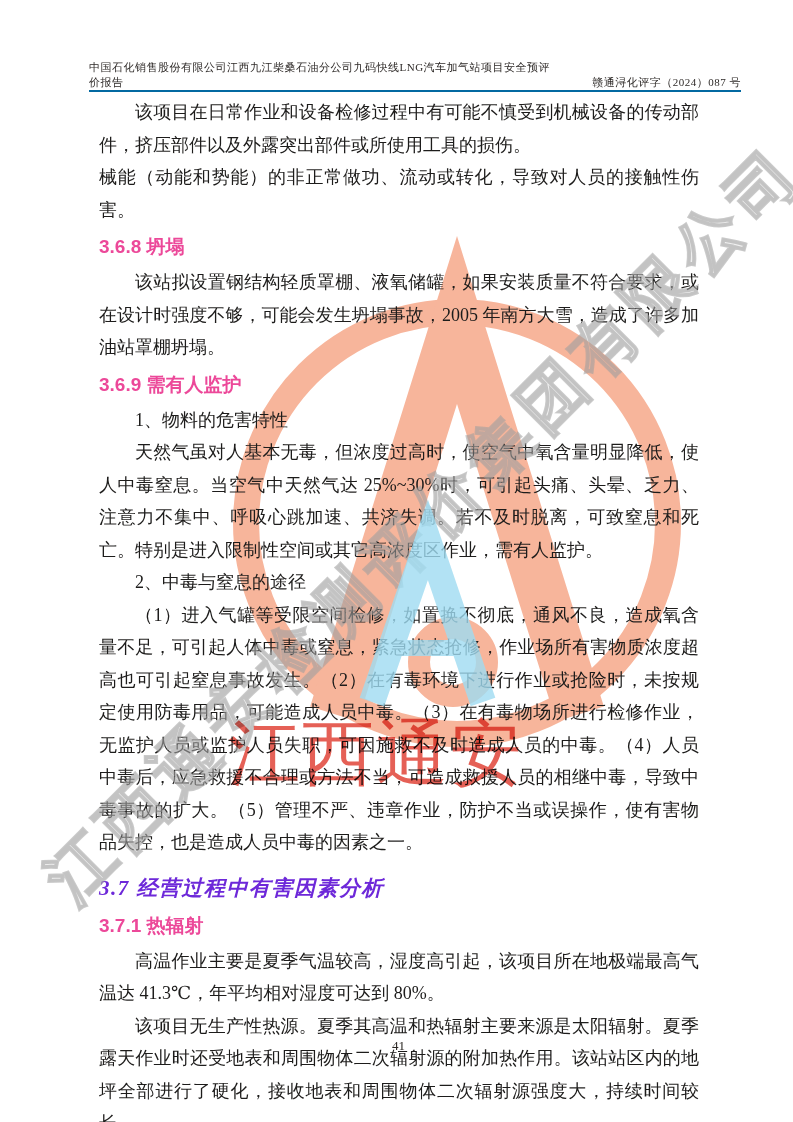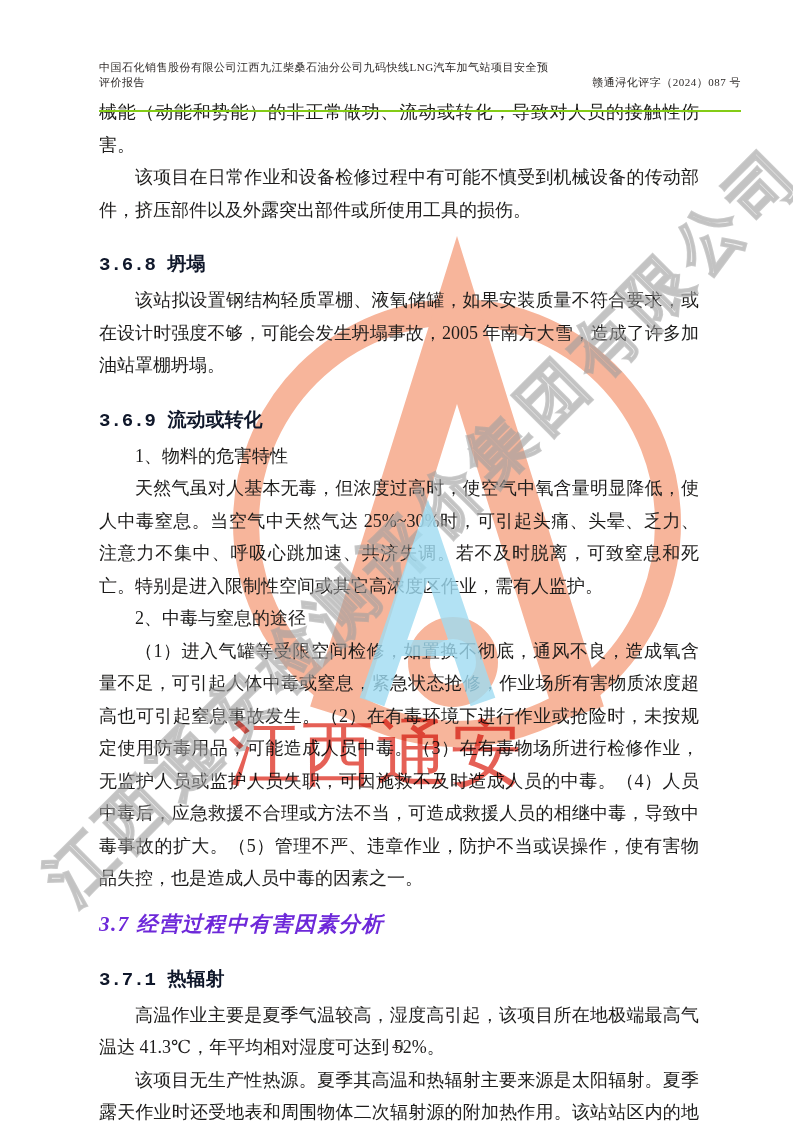--- a/index.html
+++ b/index.html
@@ -9,43 +9,43 @@
     font-family:"Liberation Serif","DejaVu Serif",serif;
   }
   .page{
     position:relative;
     width:793px;height:1122px;
     background:#ffffff;
     overflow:hidden;
   }
   
   .header{
-    position:absolute;left:99px;right:52px;top:58px;height:32px;
+    position:absolute;left:89px;right:52px;top:58px;height:32px;
     display:flex;justify-content:space-between;align-items:flex-end;
     font-size:11px;color:#2e2a28;
-    border-bottom:2px solid #84cc16;
-    padding-bottom:20px;
+    border-bottom:2px solid #0369a1;
+    padding-bottom:0;
     z-index:3;
   }
   .header .left{letter-spacing:.5px;}
   .header .right{white-space:nowrap;letter-spacing:.5px;margin-left:36px;}
   
   .content{
     position:absolute;left:99px;top:96px;width:600px;
     font-size:18px;line-height:32.5px;color:#1d1c1b;
     text-align:justify;
     z-index:1;
   }
   .blk{margin:0;}
   .para{text-indent:2em;}
   .para-noindent{text-indent:0;}
   .heading-sub{
-    font-family:Liberation Mono, monospace;
+    font-family:Liberation Sans, sans-serif;
     font-weight:700;font-size:19px;line-height:30px;
-    margin:24px 0 4px;text-align:left;text-indent:0;color:#0f172a;
+    margin:6px 0 4px;text-align:left;text-indent:0;color:#ec4899;
   }
   .heading-major{
     font-family:"Liberation Serif","DejaVu Serif",serif;
     font-style:italic;font-weight:700;font-size:21px;line-height:34px;
     margin:12px 0 4px;text-align:left;text-indent:0;color:#6d28d9;
     letter-spacing:1.5px;
   }
   
   .footer{
     position:absolute;left:4px;right:0;top:1038px;
@@ -88,32 +88,32 @@
       <circle cx="453" cy="662" r="34" stroke-width="22"></circle>
     </g>
   </svg>
 
   <div class="header">
     <span class="left">中国石化销售股份有限公司江西九江柴桑石油分公司九码快线LNG汽车加气站项目安全预评价报告</span>
     <span class="right">赣通浔化评字（2024）087 号</span>
   </div>
 
   <div class="content">
+      <div class="blk para">该项目在日常作业和设备检修过程中有可能不慎受到机械设备的传动部件，挤压部件以及外露突出部件或所使用工具的损伤。</div>
       <div class="blk para-noindent">械能（动能和势能）的非正常做功、流动或转化，导致对人员的接触性伤害。</div>
-      <div class="blk para">该项目在日常作业和设备检修过程中有可能不慎受到机械设备的传动部件，挤压部件以及外露突出部件或所使用工具的损伤。</div>
       <div class="blk heading-sub">3.6.8 坍塌</div>
       <div class="blk para">该站拟设置钢结构轻质罩棚、液氧储罐，如果安装质量不符合要求，或在设计时强度不够，可能会发生坍塌事故，2005 年南方大雪，造成了许多加油站罩棚坍塌。</div>
-      <div class="blk heading-sub">3.6.9 流动或转化</div>
+      <div class="blk heading-sub">3.6.9 需有人监护</div>
       <div class="blk para">1、物料的危害特性</div>
       <div class="blk para">天然气虽对人基本无毒，但浓度过高时，使空气中氧含量明显降低，使人中毒窒息。当空气中天然气达 25%~30%时，可引起头痛、头晕、乏力、注意力不集中、呼吸心跳加速、共济失调。若不及时脱离，可致窒息和死亡。特别是进入限制性空间或其它高浓度区作业，需有人监护。</div>
       <div class="blk para">2、中毒与窒息的途径</div>
       <div class="blk para">（1）进入气罐等受限空间检修，如置换不彻底，通风不良，造成氧含量不足，可引起人体中毒或窒息，紧急状态抢修，作业场所有害物质浓度超高也可引起窒息事故发生。（2）在有毒环境下进行作业或抢险时，未按规定使用防毒用品，可能造成人员中毒。（3）在有毒物场所进行检修作业，无监护人员或监护人员失职，可因施救不及时造成人员的中毒。（4）人员中毒后，应急救援不合理或方法不当，可造成救援人员的相继中毒，导致中毒事故的扩大。（5）管理不严、违章作业，防护不当或误操作，使有害物品失控，也是造成人员中毒的因素之一。</div>
       <div class="blk heading-major">3.7 经营过程中有害因素分析</div>
       <div class="blk heading-sub">3.7.1 热辐射</div>
-      <div class="blk para">高温作业主要是夏季气温较高，湿度高引起，该项目所在地极端最高气温达 41.3℃，年平均相对湿度可达到 52%。</div>
+      <div class="blk para">高温作业主要是夏季气温较高，湿度高引起，该项目所在地极端最高气温达 41.3℃，年平均相对湿度可达到 80%。</div>
       <div class="blk para">该项目无生产性热源。夏季其高温和热辐射主要来源是太阳辐射。夏季露天作业时还受地表和周围物体二次辐射源的附加热作用。该站站区内的地坪全部进行了硬化，接收地表和周围物体二次辐射源强度大，持续时间较长，</div>
     </div>
 
   <div class="wm wm-diagonal">江西通安检测评价集团有限公司</div>
 
   <svg class="wm wm-overlay" width="793" height="1122" viewBox="0 0 793 1122">
     <g stroke="#9fdcf2" fill="none" opacity="0.8">
       <path d="M372 702 L428 540 L483 702" stroke-width="26"></path>
       <path d="M392 648 L463 648" stroke-width="16"></path>
     </g>

